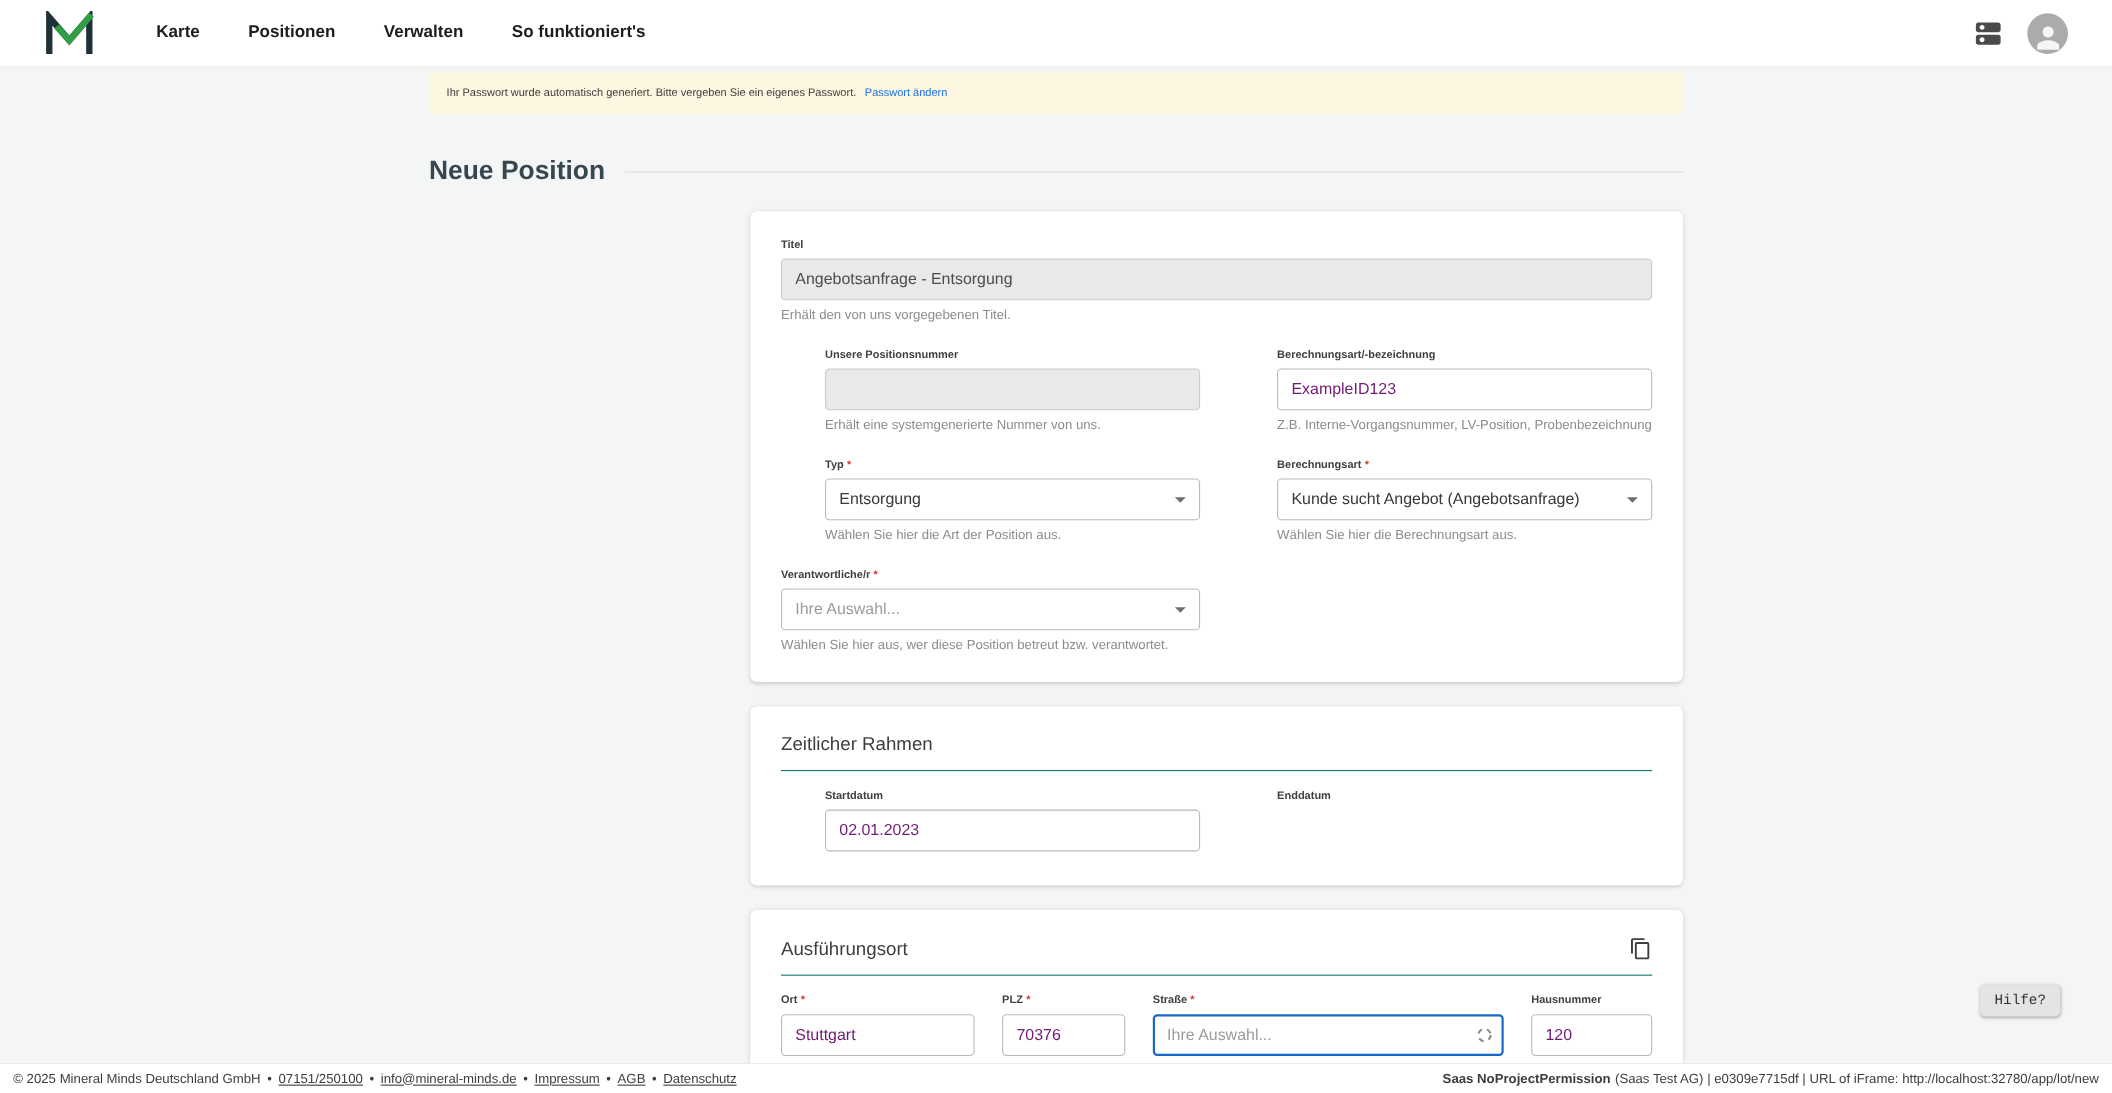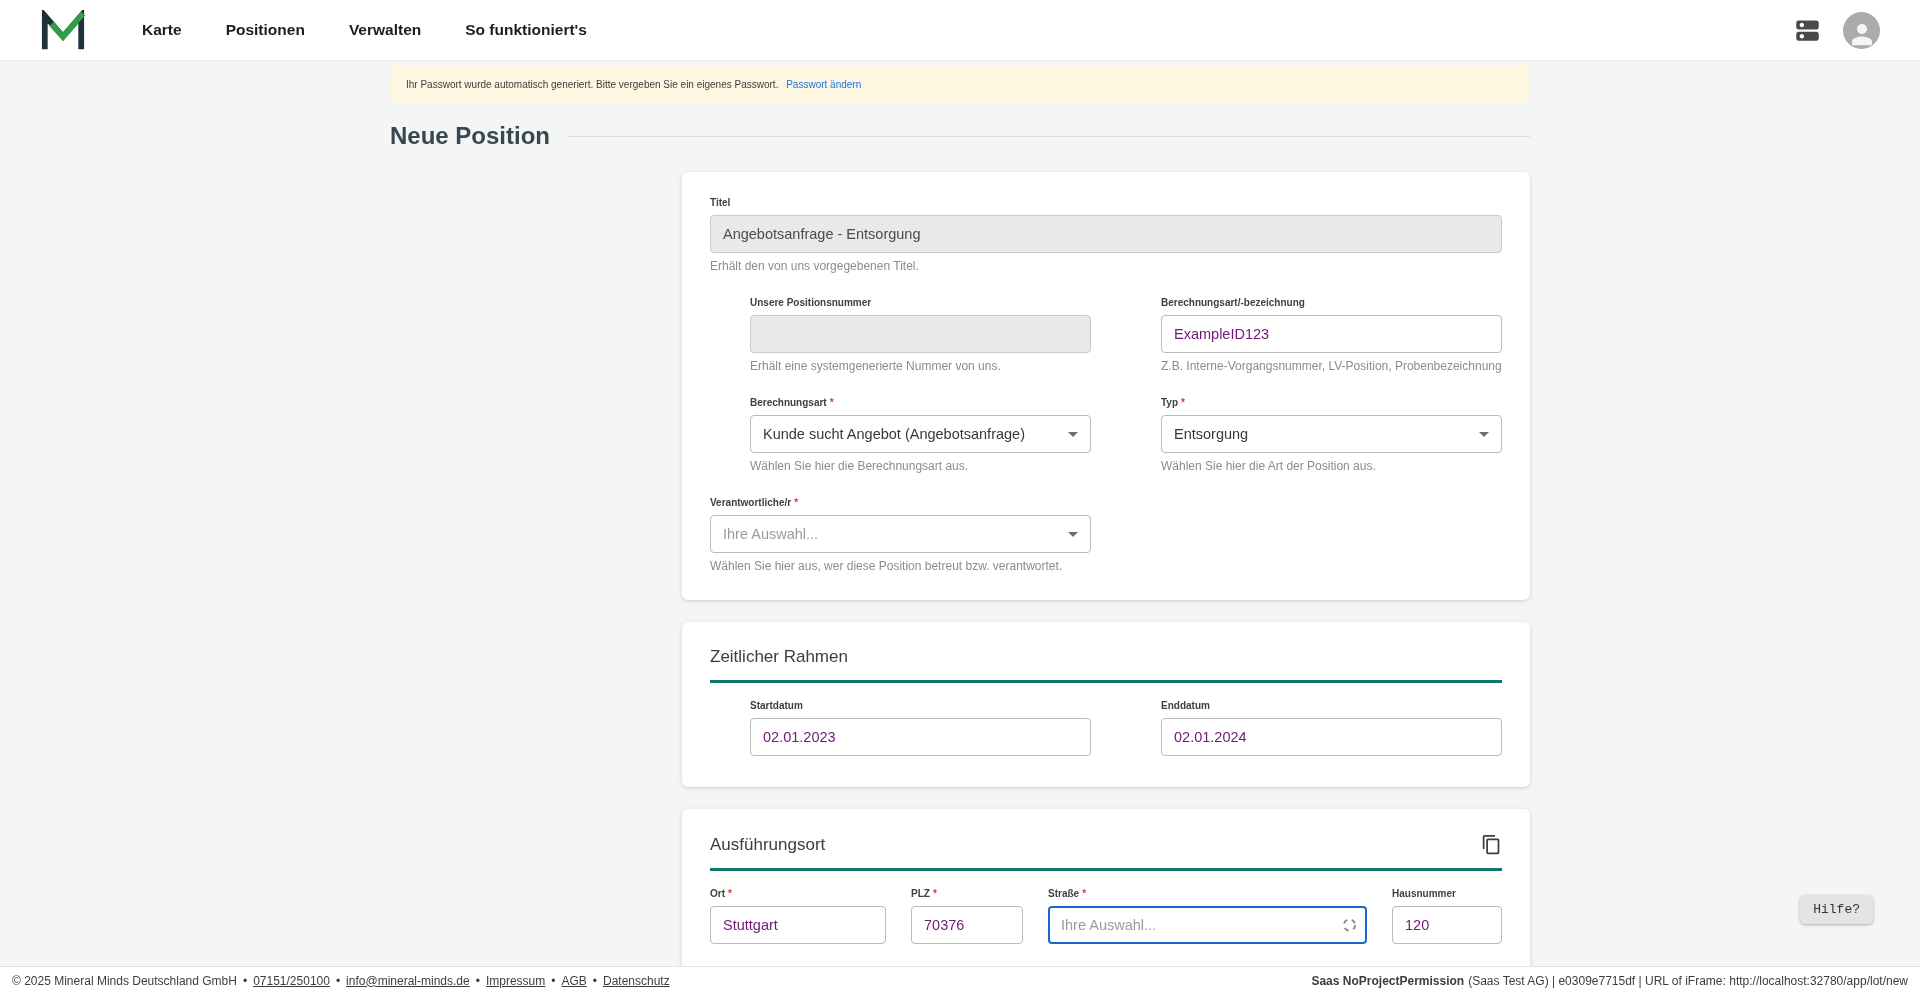--- a/index.html
+++ b/index.html
@@ -29,21 +29,21 @@
     width: 37px; height: 37px; border-radius: 50%; background: #ababab;
     display: flex; align-items: flex-end; justify-content: center; overflow: hidden; cursor: pointer;
   }
   
   .container { width: 1140px; margin: 0 auto; }
   .banner {
     margin-top: 5px; background: #fdf6e0; padding: 14px 16px;
     font-size: 10px; color: #3d3d3d; border-radius: 2px;
   }
   .banner-link { color: #1a73e8; text-decoration: none; margin-left: 5px; cursor: pointer; }
-  .page-head { display: flex; align-items: center; margin-top: 18px; }
+  .page-head { display: flex; align-items: center; margin-top: 38px; }
   .page-head h1 { font-size: 24px; font-weight: 700; color: #37474f; white-space: nowrap; }
   .head-rule { flex: 1; height: 1px; background: #dcdcdc; margin-left: 18px; }
   .cards { width: 848px; margin-left: auto; margin-top: 22px; display: flex; flex-direction: column; gap: 22px; }
   .card {
     background: #fff; border-radius: 6px; padding: 25px 28px;
     box-shadow: 0 1px 3px rgba(0,0,0,.10), 0 1px 6px rgba(0,0,0,.07);
   }
   
   .fgroup { margin-bottom: 24px; }
   .fgroup.no-help { margin-bottom: 6px; }
@@ -69,21 +69,21 @@
   .fselect .placeholder-text { color: #9b9b9b; }
   .caret {
     position: absolute; right: 12px; top: 50%; margin-top: -2px;
     width: 0; height: 0;
     border-left: 5px solid transparent; border-right: 5px solid transparent;
     border-top: 5px solid #6f6f6f;
   }
   
   .card-heading {
     font-size: 17px; font-weight: 400; color: #3d3d3d;
-    padding-bottom: 13px; border-bottom: 3px solid #0f766e; margin-bottom: 17px;
+    padding-bottom: 13px; border-bottom: 1px solid #0f766e; margin-bottom: 17px;
     display: flex; justify-content: space-between; align-items: center;
   }
   .copy-btn { display: flex; cursor: pointer; color: #3f3f3f; background: none; border: none; padding: 0; }
   
   .ort-row { display: flex; gap: 25px; }
   .w-ort { width: 176px; }
   .w-plz { width: 112px; }
   .w-strasse { flex: 1; }
   .w-hnr { width: 110px; }
   .input-wrap { position: relative; }
@@ -179,37 +179,37 @@
             <span>Berechnungsart/-bezeichnung</span>
           </label>
           <input class="finput" value="ExampleID123" style="">
           <div class="fhelp">Z.B. Interne-Vorgangsnummer, LV-Position, Probenbezeichnung</div>
         </div>
       </div>
 
       <div class="row2">
         <div class="fgroup">
           <label class="flabel">
+            <span>Typ</span><span class="req">*</span>
+          </label>
+          <div class="fselect">
+            <span>Entsorgung</span>
+            <span class="caret"></span>
+          </div>
+          <div class="fhelp">Wählen Sie hier die Art der Position aus.</div>
+        </div>
+        <div class="fgroup">
+          <label class="flabel">
             <span>Berechnungsart</span><span class="req">*</span>
           </label>
           <div class="fselect">
             <span>Kunde sucht Angebot (Angebotsanfrage)</span>
             <span class="caret"></span>
           </div>
           <div class="fhelp">Wählen Sie hier die Berechnungsart aus.</div>
-        </div>
-        <div class="fgroup">
-          <label class="flabel">
-            <span>Typ</span><span class="req">*</span>
-          </label>
-          <div class="fselect">
-            <span>Entsorgung</span>
-            <span class="caret"></span>
-          </div>
-          <div class="fhelp">Wählen Sie hier die Art der Position aus.</div>
         </div>
       </div>
 
       <div class="fgroup half" style="margin-bottom:2px;">
         <label class="flabel">
           <span>Verantwortliche/r</span><span class="req">*</span>
         </label>
         <div class="fselect">
           <span class="placeholder-text">Ihre Auswahl...</span>
           <span class="caret"></span>
@@ -227,21 +227,20 @@
         <div class="fgroup no-help">
           <label class="flabel">
             <span>Startdatum</span>
           </label>
           <input class="finput" value="02.01.2023" style="">
         </div>
         <div class="fgroup no-help">
           <label class="flabel">
             <span>Enddatum</span>
           </label>
-          <input class="finput" value="02.01.2024" style="">
         </div>
       </div>
     </section>
 
     <section class="card" style="padding-bottom:60px;">
       <div class="card-heading">
         <span>Ausführungsort</span>
         <button class="copy-btn">
           <svg width="21" height="21" viewBox="0 0 24 24" fill="#3f3f3f">
             <path d="M16 1H4c-1.1 0-2 .9-2 2v14h2V3h12V1zm3 4H8c-1.1 0-2 .9-2 2v14c0 1.1.9 2 2 2h11c1.1 0 2-.9 2-2V7c0-1.1-.9-2-2-2zm0 16H8V7h11v14z"></path>

